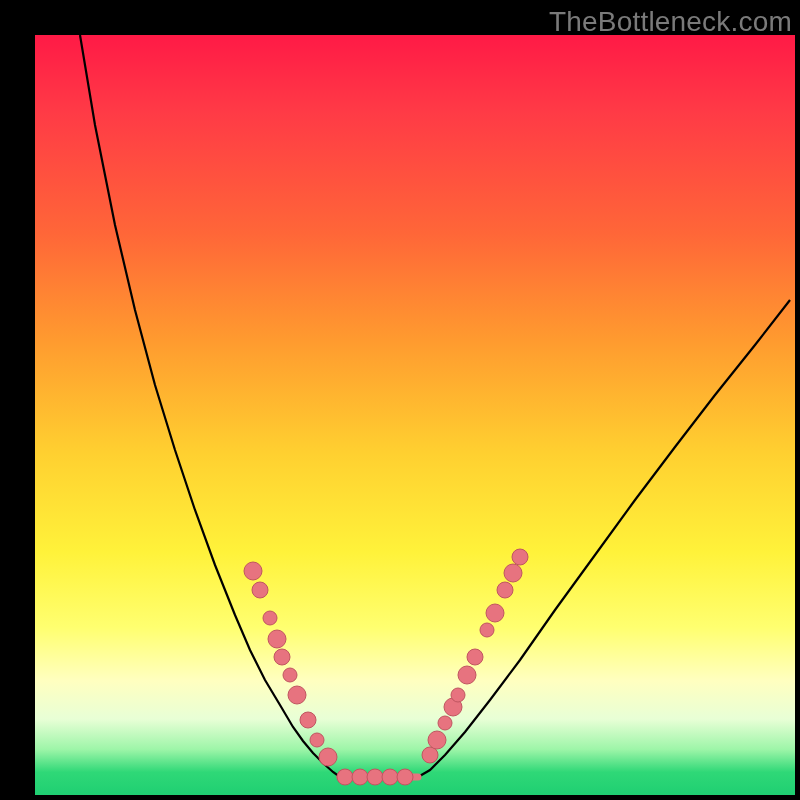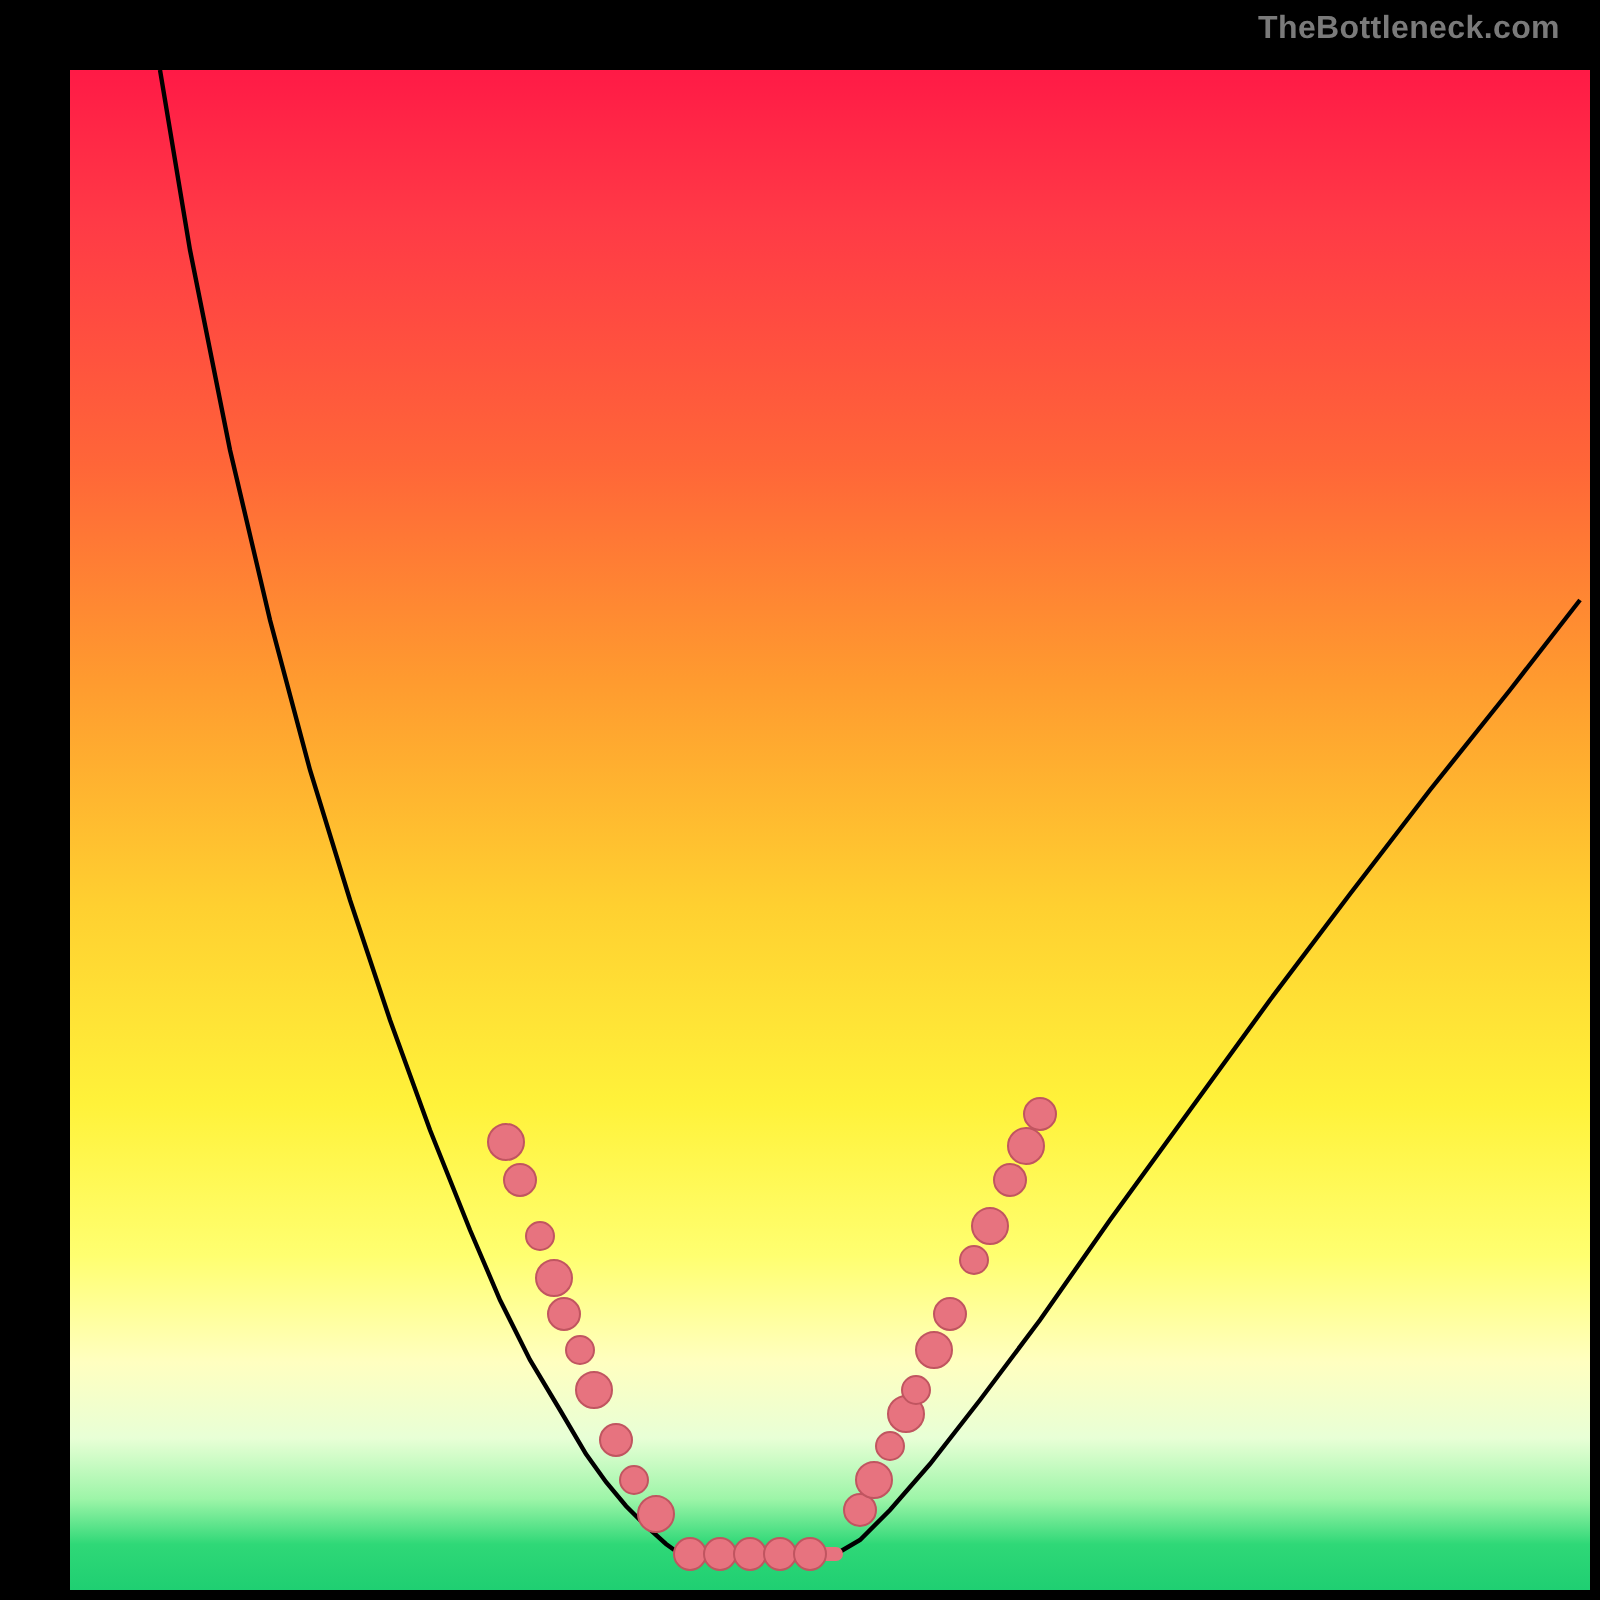--- a/index.html
+++ b/index.html
@@ -36,24 +36,24 @@
       #ffffc0 85%,
       #e8ffd6 90%,
       #9df5a8 94%,
       #2fd877 97%,
       #1fcf72 100%
     );
   }
   .watermark {
     position: absolute;
     top: 6px;
-    right: 20px;
-    font-size: 16px;
+    right: 8px;
+    font-size: 28px;
     color: #7a7a7a;
-    font-weight: 700;
+    font-weight: 400;
     letter-spacing: 0.2px;
   }
   svg.curves {
     position: absolute;
     left: 0;
     top: 0;
   }
   .curve {
     fill: none;
     stroke: #000;

